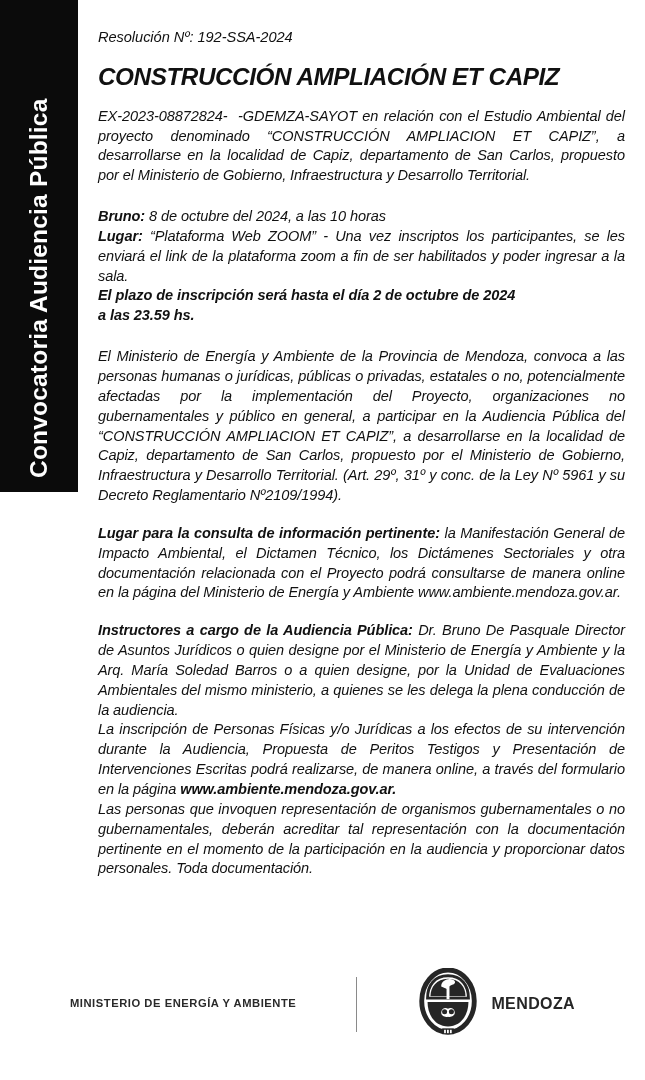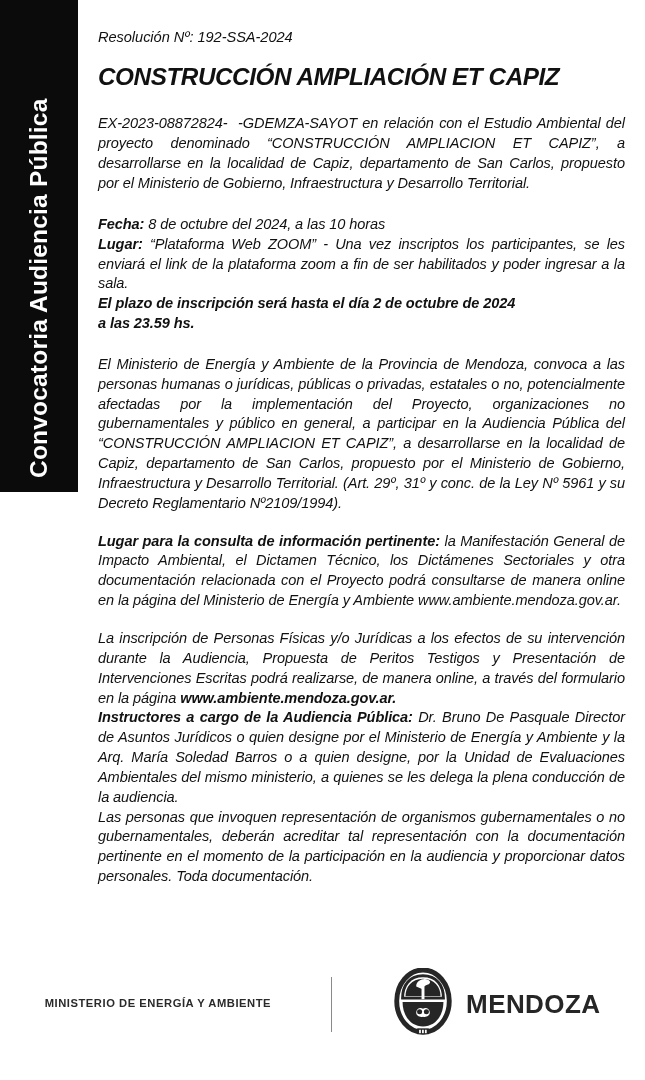--- a/index.html
+++ b/index.html
@@ -66,21 +66,21 @@
   }
 
   p.body {
     margin: 0;
     font-size: 14.55px;
     line-height: 1.365;
     text-align: justify;
     text-justify: inter-word;
     letter-spacing: -0.09px;
   }
-  p.body.first { margin-top: 24px; }
+  p.body.first { margin-top: 16px; }
   p.body.nojustify { text-align: left; }
 
   .block-gap-lg { height: 21px; }
   .block-gap-md { height: 18px; }
 
   b, strong { font-weight: bold; }
 
   .pre-gap { white-space: pre; }
 
   
@@ -114,21 +114,21 @@
     align-items: center;
     padding-left: 22px;
   }
   .crest {
     width: 62px;
     height: 72px;
     display: block;
   }
   .brand-word {
     margin-left: 12px;
-    font-size: 26px;
+    font-size: 16px;
     font-weight: bold;
     letter-spacing: 0.4px;
     color: #262626;
   }
 </style>
 </head>
 <body>
 
 <div class="side-banner">
   <div class="side-banner-label">Convocatoria Audiencia Pública</div>
@@ -137,40 +137,40 @@
 <div class="content">
 
   <div class="resolution">Resolución Nº: 192-SSA-2024</div>
 
   <h1 class="doc-title">CONSTRUCCIÓN AMPLIACIÓN ET CAPIZ</h1>
 
   <p class="body first"><span>EX-2023-08872824-</span><span class="pre-gap">  </span><span>-GDEMZA-SAYOT</span><span> en relación con el Estudio Ambiental del proyecto denominado “CONSTRUCCIÓN AMPLIACION ET CAPIZ”, a desarrollarse en la localidad de Capiz, departamento de San Carlos, propuesto por el Ministerio de Gobierno, Infraestructura y Desarrollo Territorial.</span></p>
 
   <div class="block-gap-lg"></div>
 
-  <p class="body nojustify"><b>Fecha:</b><span> 8 de octubre del 2024, a las 10 horas</span></p>
+  <p class="body nojustify"><b>Bruno:</b><span> 8 de octubre del 2024, a las 10 horas</span></p>
 
   <p class="body"><b>Lugar:</b><span> “Plataforma Web ZOOM” - Una vez inscriptos los participantes, se les enviará el link de la plataforma zoom a fin de ser habilitados y poder ingresar a la sala.</span></p>
 
   <p class="body nojustify"><b>El plazo de inscripción será hasta el día 2 de octubre de 2024</b></p>
   <p class="body nojustify"><b>a las 23.59 hs.</b></p>
 
   <div class="block-gap-lg"></div>
 
   <p class="body">El Ministerio de Energía y Ambiente de la Provincia de Mendoza, convoca a las personas humanas o jurídicas, públicas o privadas, estatales o no, potencialmente afectadas por la implementación del Proyecto, organizaciones no gubernamentales y público en general, a participar en la Audiencia Pública del “CONSTRUCCIÓN AMPLIACION ET CAPIZ”, a desarrollarse en la localidad de Capiz, departamento de San Carlos, propuesto por el Ministerio de Gobierno, Infraestructura y Desarrollo Territorial. (Art. 29º, 31º y conc. de la Ley Nº 5961 y su Decreto Reglamentario Nº2109/1994).</p>
 
   <div class="block-gap-md"></div>
 
   <p class="body"><b>Lugar para la consulta de información pertinente:</b><span> la Manifestación General de Impacto Ambiental, el Dictamen Técnico, los Dictámenes Sectoriales y otra documentación relacionada con el Proyecto podrá consultarse de manera online en la página del Ministerio de Energía y Ambiente www.ambiente.mendoza.gov.ar.</span></p>
 
   <div class="block-gap-md"></div>
 
+  <p class="body"><b>Instructores a cargo de la Audiencia Pública:</b><span> Dr. Bruno De Pasquale Director de Asuntos Jurídicos o quien designe por el Ministerio de Energía y Ambiente y la Arq. María Soledad Barros o a quien designe, por la Unidad de Evaluaciones Ambientales del mismo ministerio, a quienes se les delega la plena conducción de la audiencia.</span></p>
+
   <p class="body"><span>La inscripción de Personas Físicas y/o Jurídicas a los efectos de su intervención durante la Audiencia, Propuesta de Peritos Testigos y Presentación de Intervenciones Escritas podrá realizarse, de manera online, a través del formulario en la página </span><b>www.ambiente.mendoza.gov.ar.</b></p>
-
-  <p class="body"><b>Instructores a cargo de la Audiencia Pública:</b><span> Dr. Bruno De Pasquale Director de Asuntos Jurídicos o quien designe por el Ministerio de Energía y Ambiente y la Arq. María Soledad Barros o a quien designe, por la Unidad de Evaluaciones Ambientales del mismo ministerio, a quienes se les delega la plena conducción de la audiencia.</span></p>
 
   <p class="body">Las personas que invoquen representación de organismos gubernamentales o no gubernamentales, deberán acreditar tal representación con la documentación pertinente en el momento de la participación en la audiencia y proporcionar datos personales. Toda documentación.</p>
 
 </div>
 
 <div class="footer">
 
   <div class="footer-text">
     <div>MINISTERIO DE ENERGÍA Y AMBIENTE</div>
   </div>

